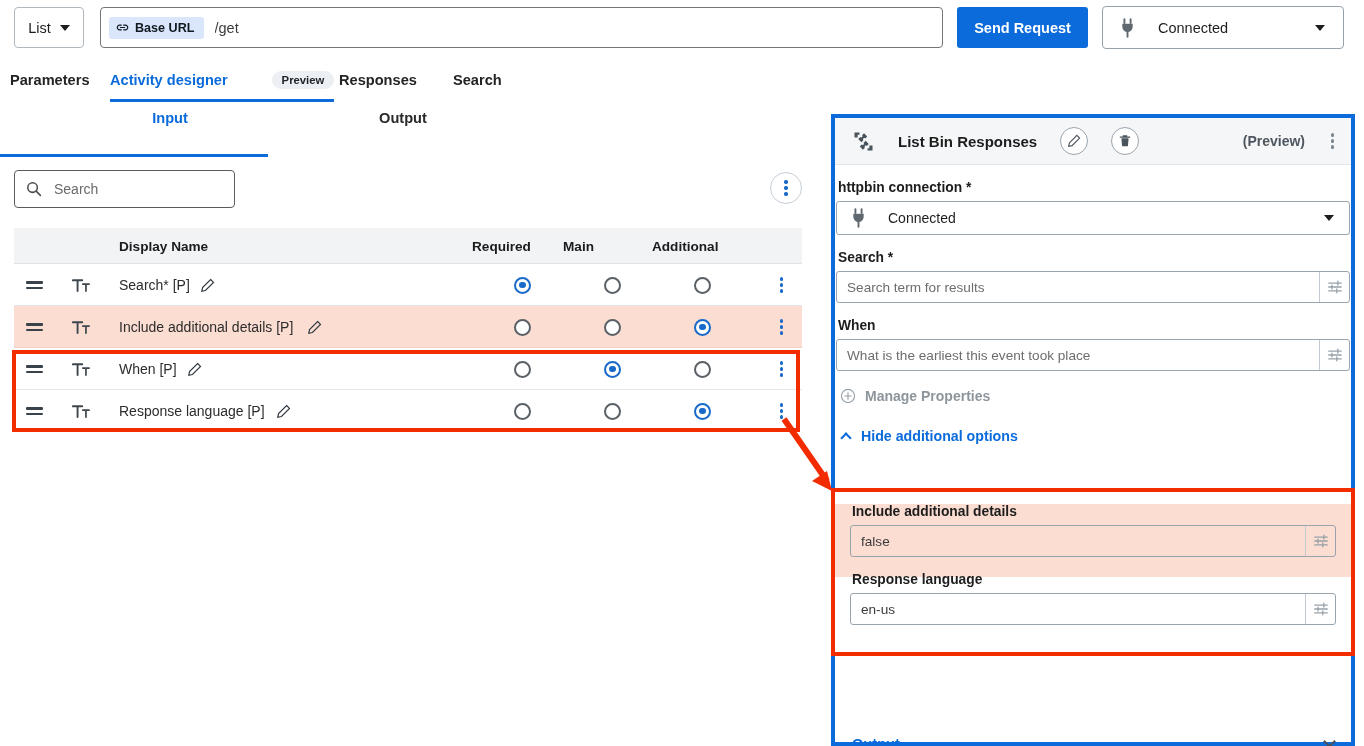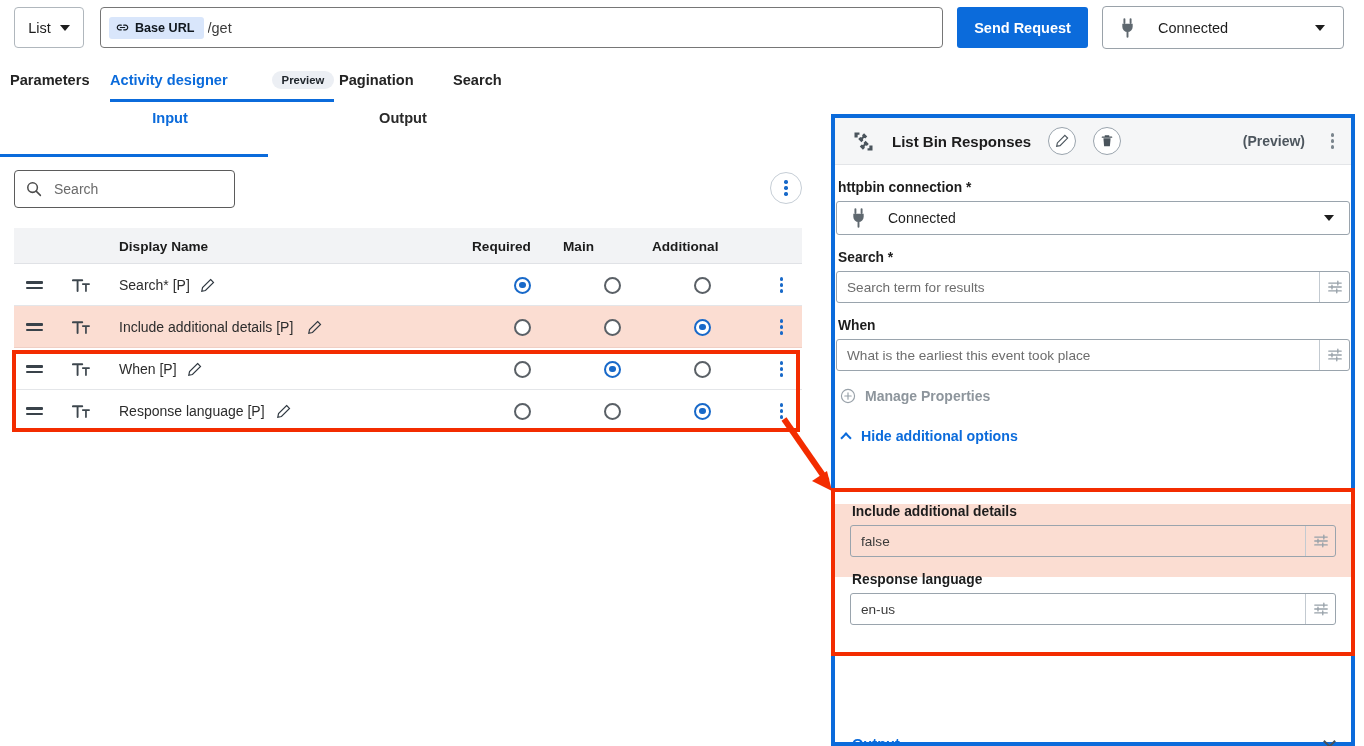--- a/index.html
+++ b/index.html
@@ -21,21 +21,21 @@
     display: flex; align-items: center; justify-content: center; gap: 9px;
     font-size: 14.5px; color: #1d1d1d; cursor: pointer;
   }
   .caret-dn {
     width: 0; height: 0; border-left: 5px solid transparent;
     border-right: 5px solid transparent; border-top: 6px solid #1d1d1d;
   }
   .url-bar {
     position: absolute; left: 100px; top: 7px; width: 843px; height: 41px;
     border: 1px solid #767676; border-radius: 4px; background: #fff;
-    display: flex; align-items: center; padding-left: 8px; gap: 2px;
+    display: flex; align-items: center; padding-left: 8px; gap: 9px;
   }
   .chip {
     background: #d9e6fb; color: #11181f; border-radius: 3px;
     padding: 4px 9px 4px 7px; font-size: 12.6px; font-weight: bold;
     display: flex; align-items: center; gap: 6px; cursor: pointer;
   }
   .chip svg { display: block; }
   .send-btn {
     position: absolute; left: 957px; top: 7px; width: 131px; height: 41px;
     background: #0b6bdb; color: #fff; border: none; border-radius: 3px;
@@ -126,21 +126,21 @@
   .drag-h { display: flex; flex-direction: column; gap: 3px; cursor: grab; }
   .drag-h i { width: 17px; height: 2.6px; background: #39424a; display: block; border-radius: 1px; }
 
   
   .panel {
     position: absolute; left: 831px; top: 114px; width: 524px; height: 632px;
     border: 4px solid #0b6bdb; background: #fff;
   }
   .panel-head {
     height: 47px; background: #f5f6f7; border-bottom: 1px solid #e3e5e8;
-    position: relative; display: flex; align-items: center; padding-left: 17px; gap: 17px;
+    position: relative; display: flex; align-items: center; padding-left: 17px; gap: 23px;
   }
   .panel-title { font-size: 15px; font-weight: bold; color: #1d1d1d; }
   .icon-circle {
     width: 28px; height: 28px; border-radius: 50%; border: 1px solid #9aa4ad;
     background: #fff; display: flex; align-items: center; justify-content: center; cursor: pointer;
   }
   .preview-txt {
     position: absolute; right: 46px; font-size: 14px; font-weight: bold; color: #4d565e;
   }
   .panel-kebab { position: absolute; right: 17px; cursor: pointer; }
@@ -251,21 +251,21 @@
 <div class="maintabs">
   <div class="mtab" style="left:10px;">
     <span>Parameters</span>
   </div>
   <div class="mtab active" style="left:110px;">
     <span>Activity designer</span>
     <span class="badge-preview">Preview</span>
     <span class="mtab-underline"></span>
   </div>
   <div class="mtab" style="left:339px;">
-    <span>Pagination</span>
+    <span>Responses</span>
   </div>
   <div class="mtab" style="left:453px;">
     <span>Search</span>
   </div>
 </div>
 
 <div class="iotabs">
   <div class="iotab active" style="left:0px; width:268px;margin-left:36px;">
     <span>Input</span>
   </div>

